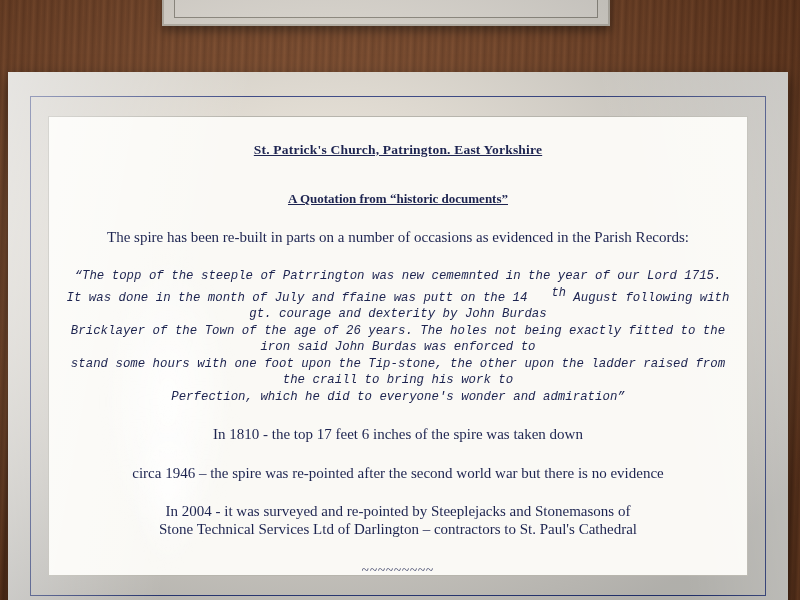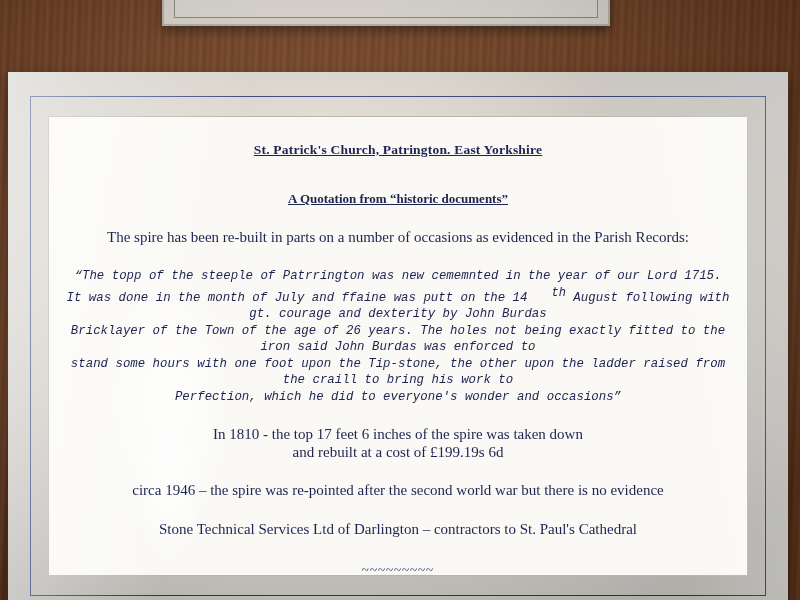--- a/index.html
+++ b/index.html
@@ -194,34 +194,34 @@
 
       <div class="subtitle">A Quotation from “historic documents”</div>
 
       <div class="lead">The spire has been re-built in parts on a number of occasions as evidenced in the Parish Records:</div>
 
       <div class="quote">
         <span class="ln">“The topp of the steeple of Patrrington was new cememnted in the year of our Lord 1715.</span>
         <span class="ln">It was done in the month of July and ffaine was putt on the 14<sup>th</sup> August following with gt. courage and dexterity by John Burdas</span>
         <span class="ln">Bricklayer of the Town of the age of 26 years. The holes not being exactly fitted to the iron said John Burdas was enforced to</span>
         <span class="ln">stand some hours with one foot upon the Tip-stone, the other upon the ladder raised from the craill to bring his work to</span>
-        <span class="ln">Perfection, which he did to everyone's wonder and occasions”</span>
+        <span class="ln">Perfection, which he did to everyone's wonder and admiration”</span>
       </div>
 
       <div class="para">
         <span class="ln">In 1810 - the top 17 feet 6 inches of the spire was taken down</span>
-        <span class="ln">and rebuilt at a cost of £199.19s 6d</span>
       </div>
 
 
       <div class="para">
         <span class="ln">circa 1946 – the spire was re-pointed after the second world war but there is no evidence</span>
       </div>
 
       <div class="para">
+        <span class="ln">In 2004 - it was surveyed and re-pointed by Steeplejacks and Stonemasons of</span>
         <span class="ln">Stone Technical Services Ltd of Darlington – contractors to St. Paul's Cathedral</span>
       </div>
 
       <div class="squiggle">~~~~~~~~~</div>
 
     </div>
   </div>
 </div>
 
 </body></html>

